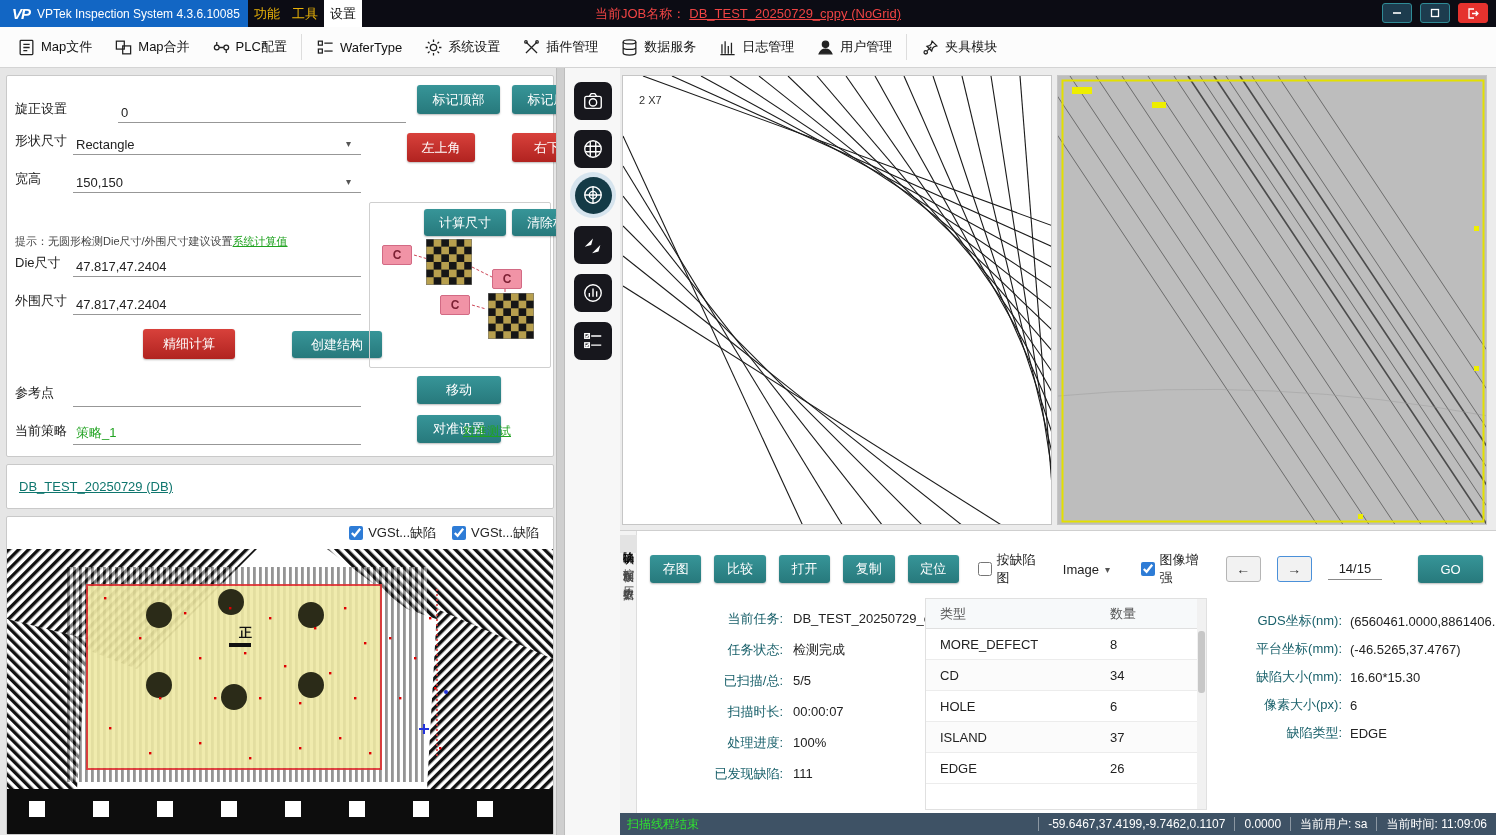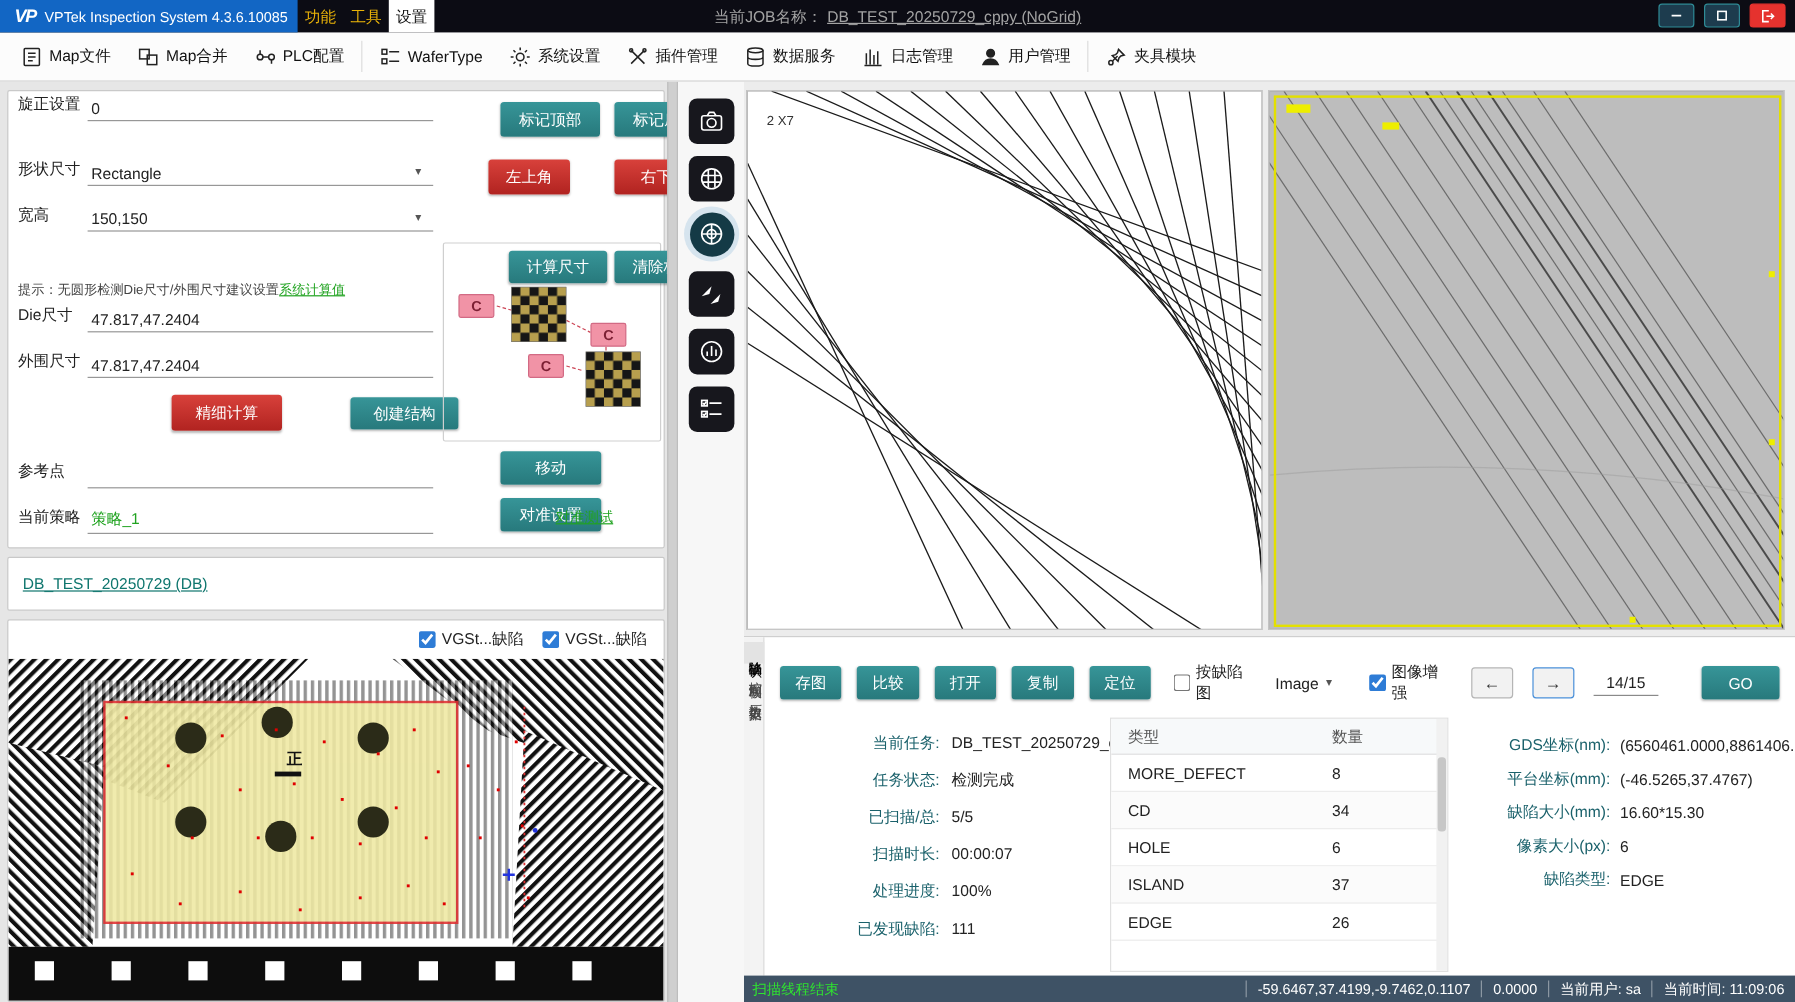--- a/index.html
+++ b/index.html
@@ -10,21 +10,21 @@
     font-size: 13px; color: #222;
     background: #e6e6e6; overflow: hidden;
   }
   
   .titlebar { position:absolute; left:0; top:0; width:1496px; height:27px; background:#0c0c14; display:flex; align-items:stretch; z-index:20; }
   .brand { background:#1266c4; display:flex; align-items:center; gap:7px; padding:0 12px; width:248px; }
   .brand .logo { font-style:italic; font-weight:bold; color:#fff; font-size:15px; letter-spacing:-1px; }
   .brand .app-title { color:#fff; font-size:12px; white-space:nowrap; }
   .menu-item { width:38px; display:flex; align-items:center; justify-content:center; color:#eab308; font-size:13px; cursor:pointer; }
   .menu-item.active { background:#fff; color:#111; }
-  .job-title { position:absolute; left:50%; top:0; transform:translateX(-50%); height:27px; display:flex; align-items:center; color:#a3a3a3; font-size:13px; white-space:nowrap; }
+  .job-title { position:absolute; left:50%; top:0; transform:translateX(-50%); height:27px; display:flex; align-items:center; color:#ef4444; font-size:13px; white-space:nowrap; }
   .job-title .job-name { margin-left:4px; text-decoration:underline; }
   .win-btns { position:absolute; right:8px; top:3px; display:flex; gap:8px; }
   .win-btn { width:30px; height:20px; display:flex; align-items:center; justify-content:center; background:#1d3c4e; border:1px solid #2f8b96; border-radius:3px; cursor:pointer; }
   .win-btn.close { background:#e5322e; border-color:#e5322e; }
   
   .toolbar { position:absolute; left:0; top:27px; width:1496px; height:41px; background:#fcfcfc; border-bottom:1px solid #d4d4d4; display:flex; align-items:center; padding:0 6px; z-index:19; }
   .tb-item { display:flex; align-items:center; gap:5px; padding:0 11px; height:100%; cursor:pointer; color:#111; white-space:nowrap; }
   .tb-item svg { stroke:#222; fill:none; stroke-width:1.6; }
   .tb-sep { width:1px; height:26px; background:#ddd; margin:0 3px; }
   
@@ -54,21 +54,21 @@
   
   .splitter { position:absolute; left:556px; top:68px; width:9px; height:767px; background:#cfcfcf; border-left:1px solid #bdbdbd; border-right:1px solid #bdbdbd; cursor:col-resize; }
   .icon-strip { position:absolute; left:565px; top:68px; width:55px; height:767px; background:#f7f7f7; }
   .strip-btn { position:absolute; left:9px; width:38px; height:38px; background:#17171d; border-radius:7px; display:flex; align-items:center; justify-content:center; cursor:pointer; }
   .strip-btn svg { stroke:#fff; fill:none; stroke-width:1.5; }
   .strip-sel-ring { position:absolute; left:5px; width:46px; height:46px; border-radius:50%; background:#d6e4ee; display:flex; align-items:center; justify-content:center; cursor:pointer; }
   .strip-sel-ring .inner { width:37px; height:37px; border-radius:50%; background:#143a46; display:flex; align-items:center; justify-content:center; }
   .strip-sel-ring svg { stroke:#fff; fill:none; stroke-width:1.5; }
   
   .right-area { position:absolute; left:620px; top:68px; width:876px; height:767px; background:#ececec; }
-  .viewer { position:absolute; top:7px; height:450px; width:430px; background:#a3a3a3; border:1px solid #c6c6c6; overflow:hidden; }
+  .viewer { position:absolute; top:7px; height:450px; width:430px; background:#fdba74; border:1px solid #c6c6c6; overflow:hidden; }
   #viewer-left { left:2px; }
   #viewer-right { left:437px; }
   .bottom-panel { position:absolute; left:0; top:462px; width:876px; height:283px; background:#fff; border-top:1px solid #cfcfcf; }
   .vtabs { position:absolute; left:0; top:0; width:17px; height:100%; background:#f3f3f3; border-right:1px solid #ddd; display:flex; flex-direction:column; align-items:center; padding-top:4px; }
   .vtab { writing-mode:vertical-rl; text-orientation:upright; font-size:11px; color:#444; padding:7px 1px; letter-spacing:1px; cursor:pointer; }
   .vtab.active { color:#000; background:#e3e3e3; }
   .controls-row { position:absolute; left:30px; top:20px; display:flex; align-items:center; }
   .cbtn { width:53px; height:28px; display:flex; align-items:center; justify-content:center; border:none; border-radius:3px; color:#fff; font-size:13px; font-family:inherit; background:linear-gradient(#379598,#27797c); cursor:pointer; box-shadow:0 1px 2px rgba(0,0,0,.28); margin-right:13px; }
   .navbtn { width:36px; height:26px; display:flex; align-items:center; justify-content:center; background:#f2f2f2; border:1px solid #b5b5b5; border-radius:3px; font-size:14px; color:#333; cursor:pointer; }
   .navbtn.focus { border:1px solid #4a90d9; }
@@ -201,21 +201,21 @@
     <svg width="19" height="19" viewBox="0 0 24 24">
         <circle cx="6" cy="18" r="2.2"></circle>
         <path d="M8 16l5-5"></path>
         <path d="M14 4l6 6-3.5 1-2 2-1 3.5-6-6 3.5-1 2-2z"></path>
       </svg>
     <span>夹具模块</span>
   </div>
 </div>
 
 <div class="card" id="card-setup">
-  <div class="f-row" style="top:2px;">
+  <div class="f-row" style="top:24px;gap:45px;">
     <span class="f-label">旋正设置</span>
     <input class="uline" value="0" style="">
   </div>
   <button class="btn teal" style="left:362px;top:9px;width:83px;height:29px;">标记顶部</button>
   <button class="btn teal" style="left:457px;top:9px;width:83px;height:29px;">标记底部</button>
 
   <div class="f-row" style="top:56px;">
     <span class="f-label">形状尺寸</span>
     <input class="uline" value="Rectangle" style="">
     <span class="caret">▾</span>

